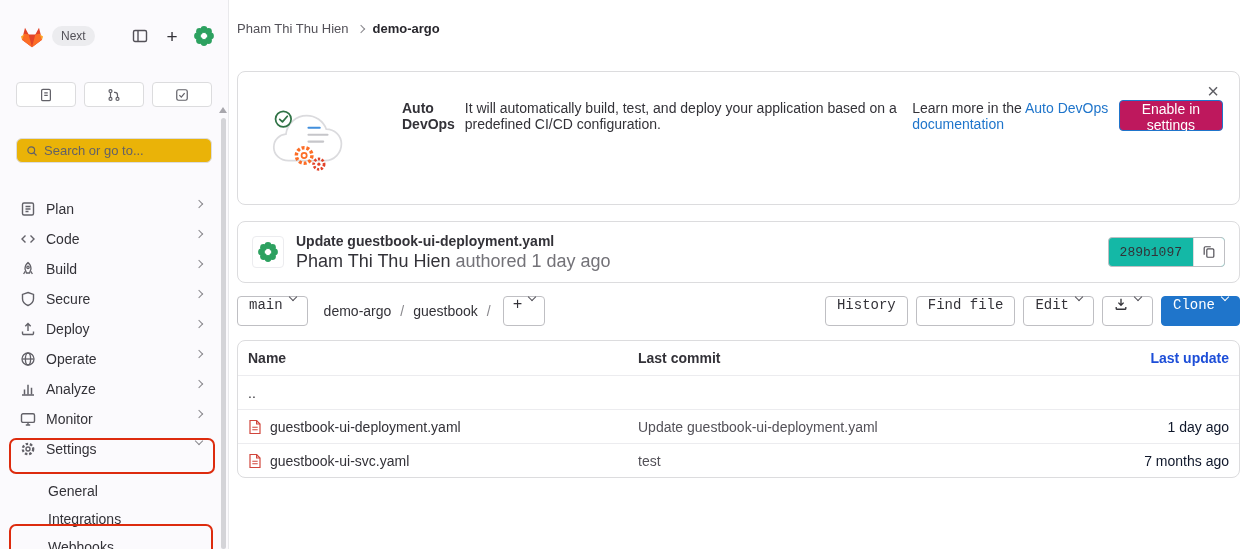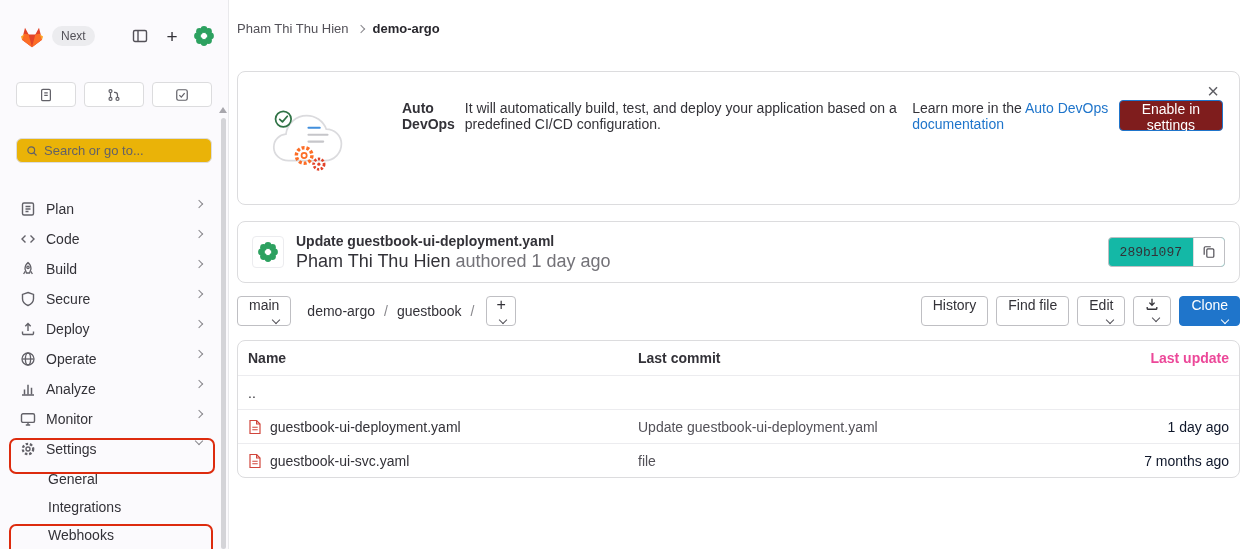--- a/index.html
+++ b/index.html
@@ -27,74 +27,74 @@
   .sb-shortcuts{display:flex;gap:8px;padding:12px 16px 0;}
   .shortcut{flex:1;height:25px;border:1px solid #dcdcde;border-radius:4px;background:#fff;display:flex;align-items:center;justify-content:center;color:#626168;}
   .sb-search{margin:11px 16px 0;height:25px;border:1px solid #dcdcde;background:#eab308;border-radius:6px;display:flex;align-items:center;gap:6px;padding:0 9px;color:#626168;font-size:13px;}
   .sb-nav{flex:1;overflow:hidden;margin-top:4px;position:relative;}
   .nav-item{height:30px;margin:0 16px 0 12px;padding:0 8px;display:flex;align-items:flex-start;gap:10px;border-radius:4px;color:#333238;cursor:pointer;}
   .nav-item.clipped{margin-top:-16px;}
   .nav-ico{width:16px;height:16px;flex:none;display:flex;align-items:center;justify-content:center;}
   .nav-label{flex:1;white-space:nowrap;overflow:hidden;}
   .nav-chev{color:#89888d;margin-right:2px;}
   .red-outline{outline:2px solid #dd2b0e;outline-offset:1px;}
-  .sub-item{height:28px;margin:0 18px 0 12px;padding:0 8px 0 36px;display:flex;align-items:flex-start;border-radius:4px;color:#333238;cursor:pointer;}
+  .sub-item{height:28px;margin:0 18px 0 12px;padding:0 8px 0 36px;display:flex;align-items:flex-end;border-radius:4px;color:#333238;cursor:pointer;}
   .sb-scroll-thumb{position:absolute;right:2px;top:118px;bottom:0;width:5px;background:#d4d4d8;border-radius:3px;}
   .sb-scroll-arrow{position:absolute;right:1px;top:107px;width:0;height:0;border-left:4px solid transparent;border-right:4px solid transparent;border-bottom:6px solid #a8a7ad;}
 
   
   .main{flex:1;min-width:0;display:flex;flex-direction:column;}
   .topbar{height:57px;flex:none;display:flex;align-items:center;padding:0 8px;}
   .breadcrumb{display:flex;align-items:center;gap:9px;font-size:13px;color:#535158;}
   .bc-sep{color:#89888d;}
   .bc-current{font-weight:700;color:#28272d;}
   .content{padding:14px 8px 0;}
 
   
   .banner{position:relative;border:1px solid #dcdcde;border-radius:8px;display:flex;gap:28px;padding:18px 16px 22px 28px;background:#fff;}
   .banner-illustration{width:108px;flex:none;padding-top:6px;}
   .banner-text{display:flex;flex-direction:row;padding-top:10px;}
   .banner-title{font-weight:700;margin-bottom:9px;}
   .banner-desc{margin-bottom:13px;}
   .banner-learn{margin-bottom:15px;}
   .link{color:#1f75cb;text-decoration:none;cursor:pointer;}
-  .btn-primary{background:#7f1d1d;border:1px solid #1f75cb;color:#fff;border-radius:4px;font-size:14px;font-family:inherit;padding:0 12px;height:31px;width:fit-content;cursor:pointer;}
+  .btn-primary{background:#be185d;border:1px solid #1f75cb;color:#fff;border-radius:4px;font-size:14px;font-family:inherit;padding:0 12px;height:31px;width:fit-content;cursor:pointer;}
   .banner-close{position:absolute;top:8px;right:14px;font-size:20px;line-height:1;color:#5e5e64;cursor:pointer;background:none;border:none;font-family:inherit;}
 
   
   .commit-card{margin-top:16px;border:1px solid #dcdcde;border-radius:8px;height:62px;display:flex;align-items:center;padding:0 14px;gap:12px;background:#fff;}
   .avatar-box{width:32px;height:32px;border:1px solid #ececef;border-radius:4px;background:#fff;display:flex;align-items:center;justify-content:center;flex:none;}
   .commit-meta{display:flex;flex-direction:column;gap:2px;min-width:0;}
   .commit-title{font-weight:700;}
   .commit-sub{font-size:18px;color:#333238;}
   .commit-sub .muted{color:#737278;}
   .sha-group{margin-left:auto;display:flex;align-items:stretch;border:1px solid #bfbfc3;border-radius:4px;overflow:hidden;height:30px;background:#14b8a6;}
   .sha-text{display:flex;align-items:center;padding:0 11px;font-family:"Liberation Mono", monospace;font-size:13px;color:#333238;}
   .sha-copy{width:31px;border:none;border-left:1px solid #dcdcde;background:#fff;display:flex;align-items:center;justify-content:center;cursor:pointer;color:#535158;}
 
   
   .file-nav{margin-top:13px;display:flex;align-items:center;gap:8px;}
-  .btn{background:#fff;border:1px solid #bfbfc3;border-radius:4px;height:30px;padding:0 11px;display:inline-flex;align-items:flex-end;gap:7px;font-size:14px;font-family:Liberation Sans, sans-serif;color:#333238;cursor:pointer;white-space:nowrap;flex-direction:column;}
+  .btn{background:#fff;border:1px solid #bfbfc3;border-radius:4px;height:30px;padding:0 11px;display:inline-flex;align-items:flex-start;gap:7px;font-size:14px;font-family:Liberation Mono, monospace;color:#333238;cursor:pointer;white-space:nowrap;}
   .btn .chev{color:#535158;}
   .btn-blue{background:#1f75cb;border-color:#1f75cb;color:#fff;}
   .btn-blue .chev{color:#fff;}
   .path{display:flex;align-items:center;gap:9px;margin:0 4px 0 8px;}
   .path-sep{color:#89888d;}
   .spacer{flex:1;}
 
   
   .tree-table{margin-top:14px;border:1px solid #dcdcde;border-radius:8px;overflow:hidden;background:#fff;}
   .tt-row{display:grid;grid-template-columns:390px 1fr 180px;align-items:center;min-height:34px;padding:0 10px;border-top:1px solid #ececef;}
   .tt-head{border-top:none;font-weight:700;min-height:35px;border-bottom:1px solid #dcdcde;margin-bottom:-1px;}
   .tt-name{display:flex;align-items:center;gap:8px;min-width:0;}
   .tt-name .fname{cursor:pointer;}
   .tt-commit{color:#535158;cursor:pointer;}
   .tt-update{text-align:right;color:#0f172a;}
   .tt-head .tt-commit{color:#333238;cursor:default;}
-  .tt-head .tt-update{color:#ec4899;}
+  .tt-head .tt-update{color:#1d4ed8;}
 </style>
 </head>
 <body>
 
 <aside class="sidebar">
   <div class="sb-header">
     <span>
       <svg width="24" height="23" viewBox="0 0 36 34">
         <path fill="#e24329" d="M18 33 L3 22 L7.5 4 L13 14 H23 L28.5 4 L33 22 Z"></path>
         <path fill="#fc6d26" d="M18 33 L3 22 L7.5 13 L13 14 Z"></path>
@@ -418,19 +418,19 @@
       </div>
       <div class="tt-row">
         <span class="tt-name">
           <svg width="14" height="16" viewBox="0 0 14 16" fill="none">
             <path d="M2 1.5h6.6L12 5v9.5H2z" stroke="#d1453b" stroke-width="1.2" fill="#fff"></path>
             <path d="M8.6 1.5V5H12" stroke="#d1453b" stroke-width="1.2"></path>
             <path d="M4.3 8.2h5.4M4.3 10.7h5.4" stroke="#d1453b" stroke-width="1.1"></path>
           </svg>
           <span class="fname">guestbook-ui-svc.yaml</span>
         </span>
-        <span class="tt-commit">file</span>
+        <span class="tt-commit">test</span>
         <span class="tt-update">7 months ago</span>
       </div>
     </section>
 
   </div>
 </main>
 
 </body></html>

